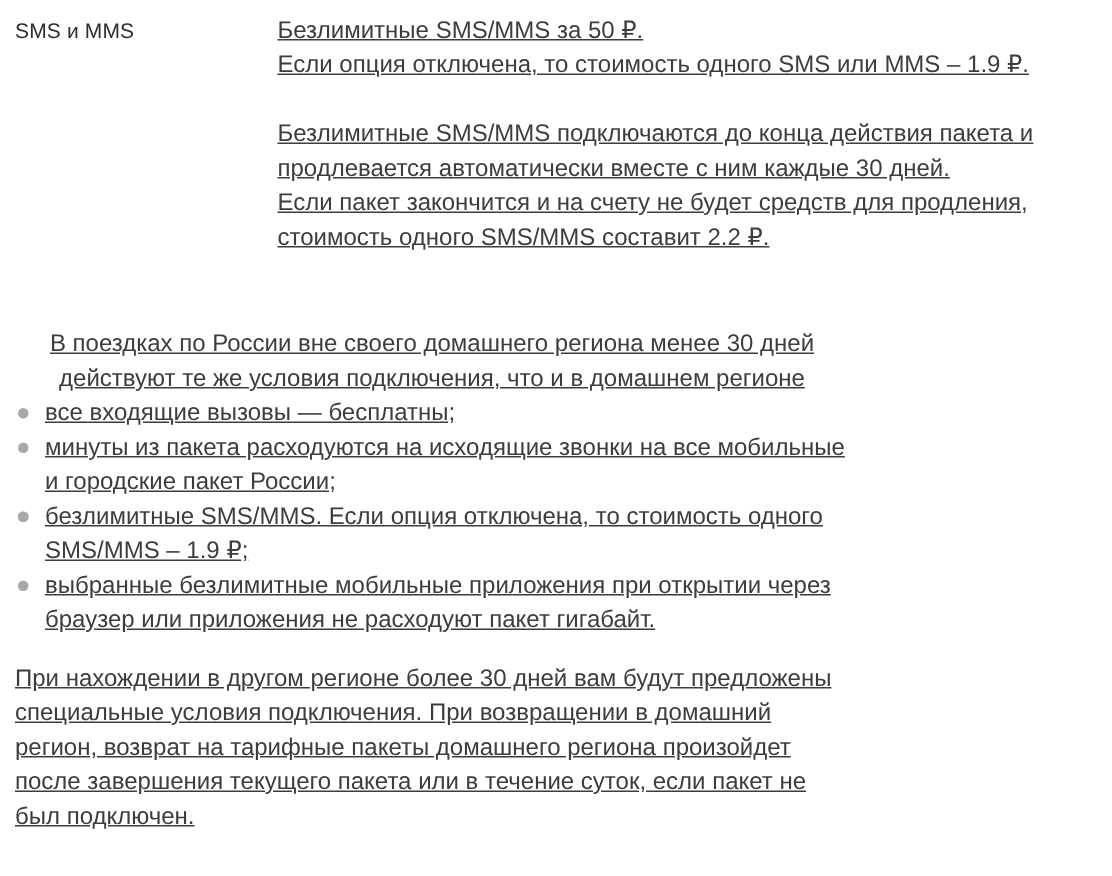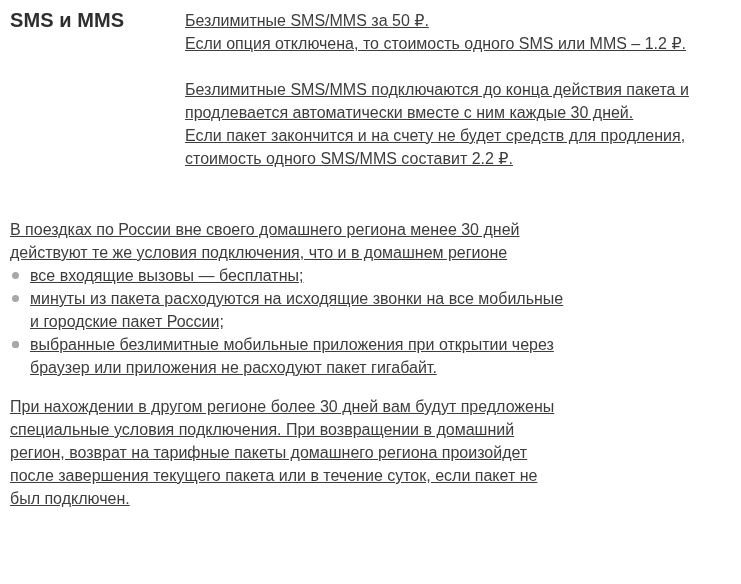--- a/index.html
+++ b/index.html
@@ -23,22 +23,22 @@
   }
   .section{
     display:flex;
     align-items:flex-start;
     margin-bottom:48px;
   }
   .section:last-child{margin-bottom:0;}
   .section-label{
     width:175px;
     flex:0 0 175px;
-    font-size:20px;
-    font-weight:bold;
+    font-size:14px;
+    font-weight:normal;
     color:var(--label-color);
     line-height:23px;
     letter-spacing:.1px;
   }
   .section-content{
     width:556px;
     flex:0 0 556px;
     font-size:16px;
     line-height:23px;
     text-decoration:underline;
@@ -67,48 +67,52 @@
 </head>
 <body>
 
 <div class="doc">
 
   <div class="section">
     <div class="section-label">SMS и MMS</div>
     <div class="section-content">
       <div class="para">
         <div>Безлимитные SMS/MMS за 50 ₽.</div>
-        <div>Если опция отключена, то стоимость одного SMS или MMS – 1.2 ₽.</div>
+        <div>Если опция отключена, то стоимость одного SMS или MMS – 1.9 ₽.</div>
       </div>
       <div class="para">
         <div>Безлимитные SMS/MMS подключаются до конца действия пакета и продлевается автоматически вместе с ним каждые 30 дней.</div>
         <div>Если пакет закончится и на счету не будет средств для продления, стоимость одного SMS/MMS составит 2.2 ₽.</div>
       </div>
     </div>
   </div>
 
   <div class="section">
     <div class="section-content">
-      <div class="para" style="margin-bottom:0;">
+      <div class="para" style="margin-bottom:0;text-align:center;">
         <div>В поездках по России вне своего домашнего региона менее 30 дней действуют те же условия подключения, что и в домашнем регионе</div>
       </div>
       <ul class="bullet-list">
         <li class="bullet-item">
           <span class="bullet-dot"></span>
           <span>все входящие вызовы — бесплатны;</span>
         </li>
         <li class="bullet-item">
           <span class="bullet-dot"></span>
           <span>минуты из пакета расходуются на исходящие звонки на все мобильные и городские пакет России;</span>
         </li>
         <li class="bullet-item">
           <span class="bullet-dot"></span>
         </li>
         <li class="bullet-item">
           <span class="bullet-dot"></span>
+          <span>безлимитные SMS/MMS. Если опция отключена, то стоимость одного SMS/MMS – 1.9 ₽;</span>
+        </li>
+        <li class="bullet-item">
+          <span class="bullet-dot"></span>
           <span>выбранные безлимитные мобильные приложения при открытии через браузер или приложения не расходуют пакет гигабайт.</span>
         </li>
       </ul>
       <div class="para">
         <div>При нахождении в другом регионе более 30 дней вам будут предложены специальные условия подключения. При возвращении в домашний регион, возврат на тарифные пакеты домашнего региона произойдет после завершения текущего пакета или в течение суток, если пакет не был подключен.</div>
       </div>
     </div>
   </div>
 
 </div>

